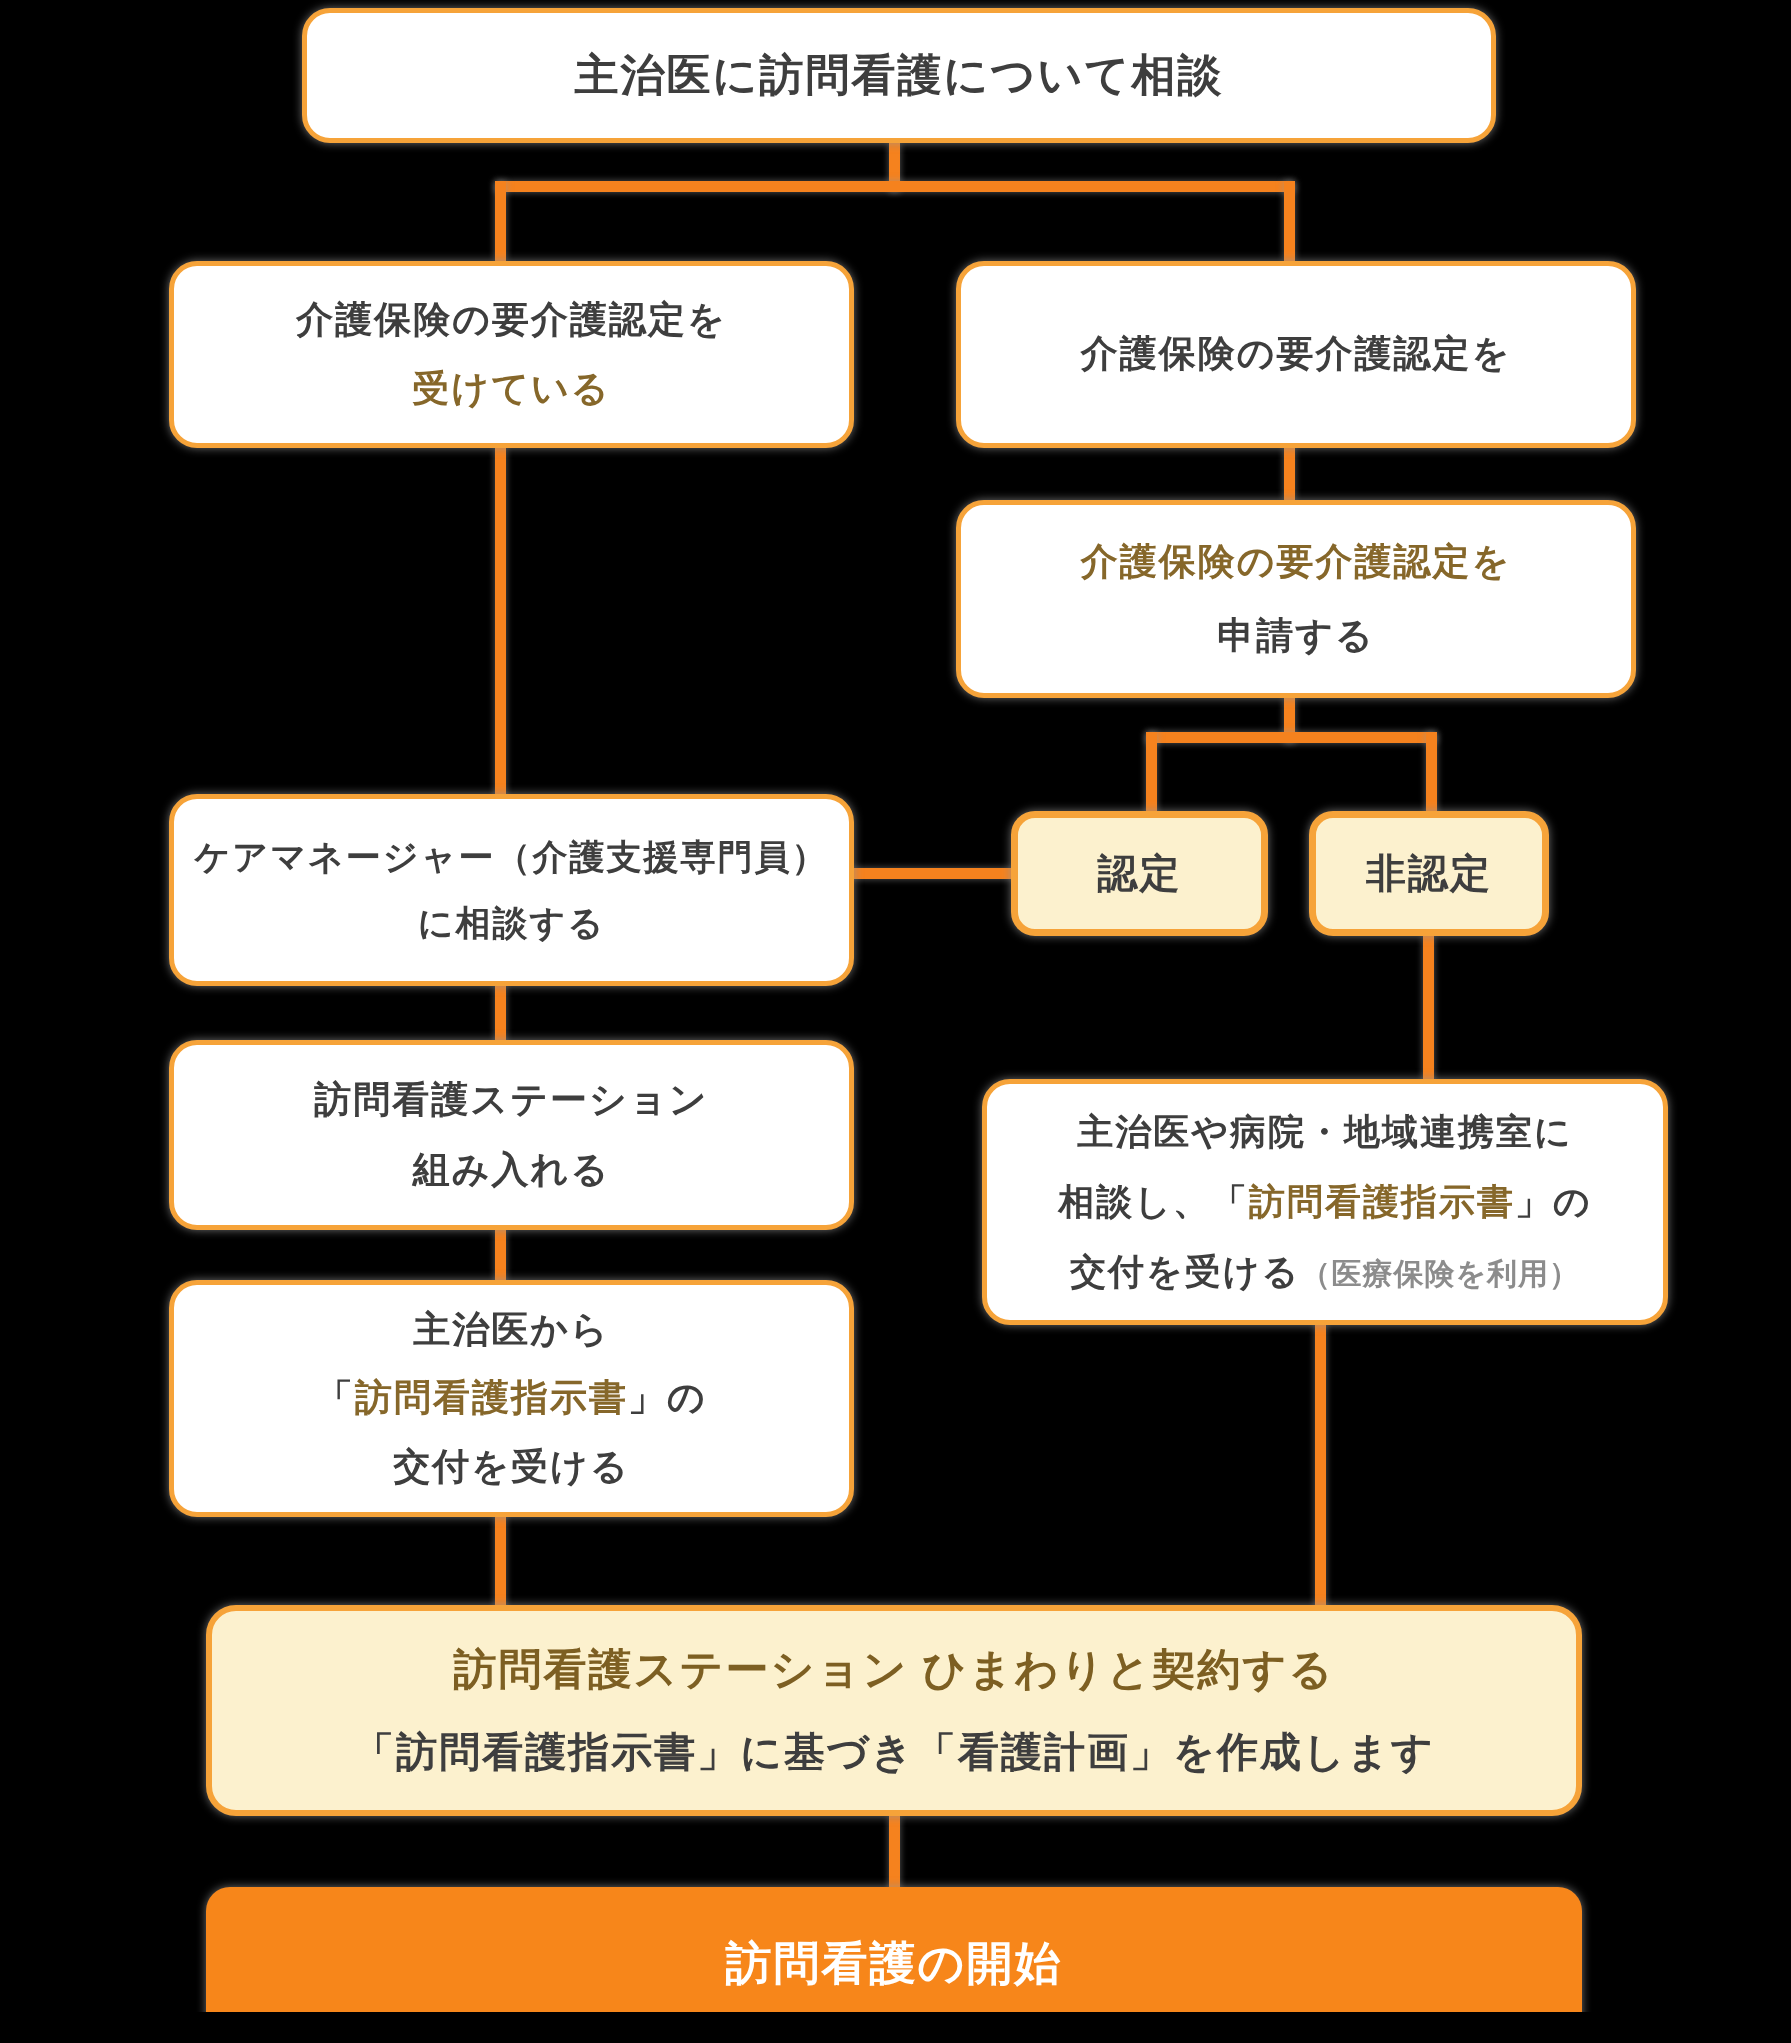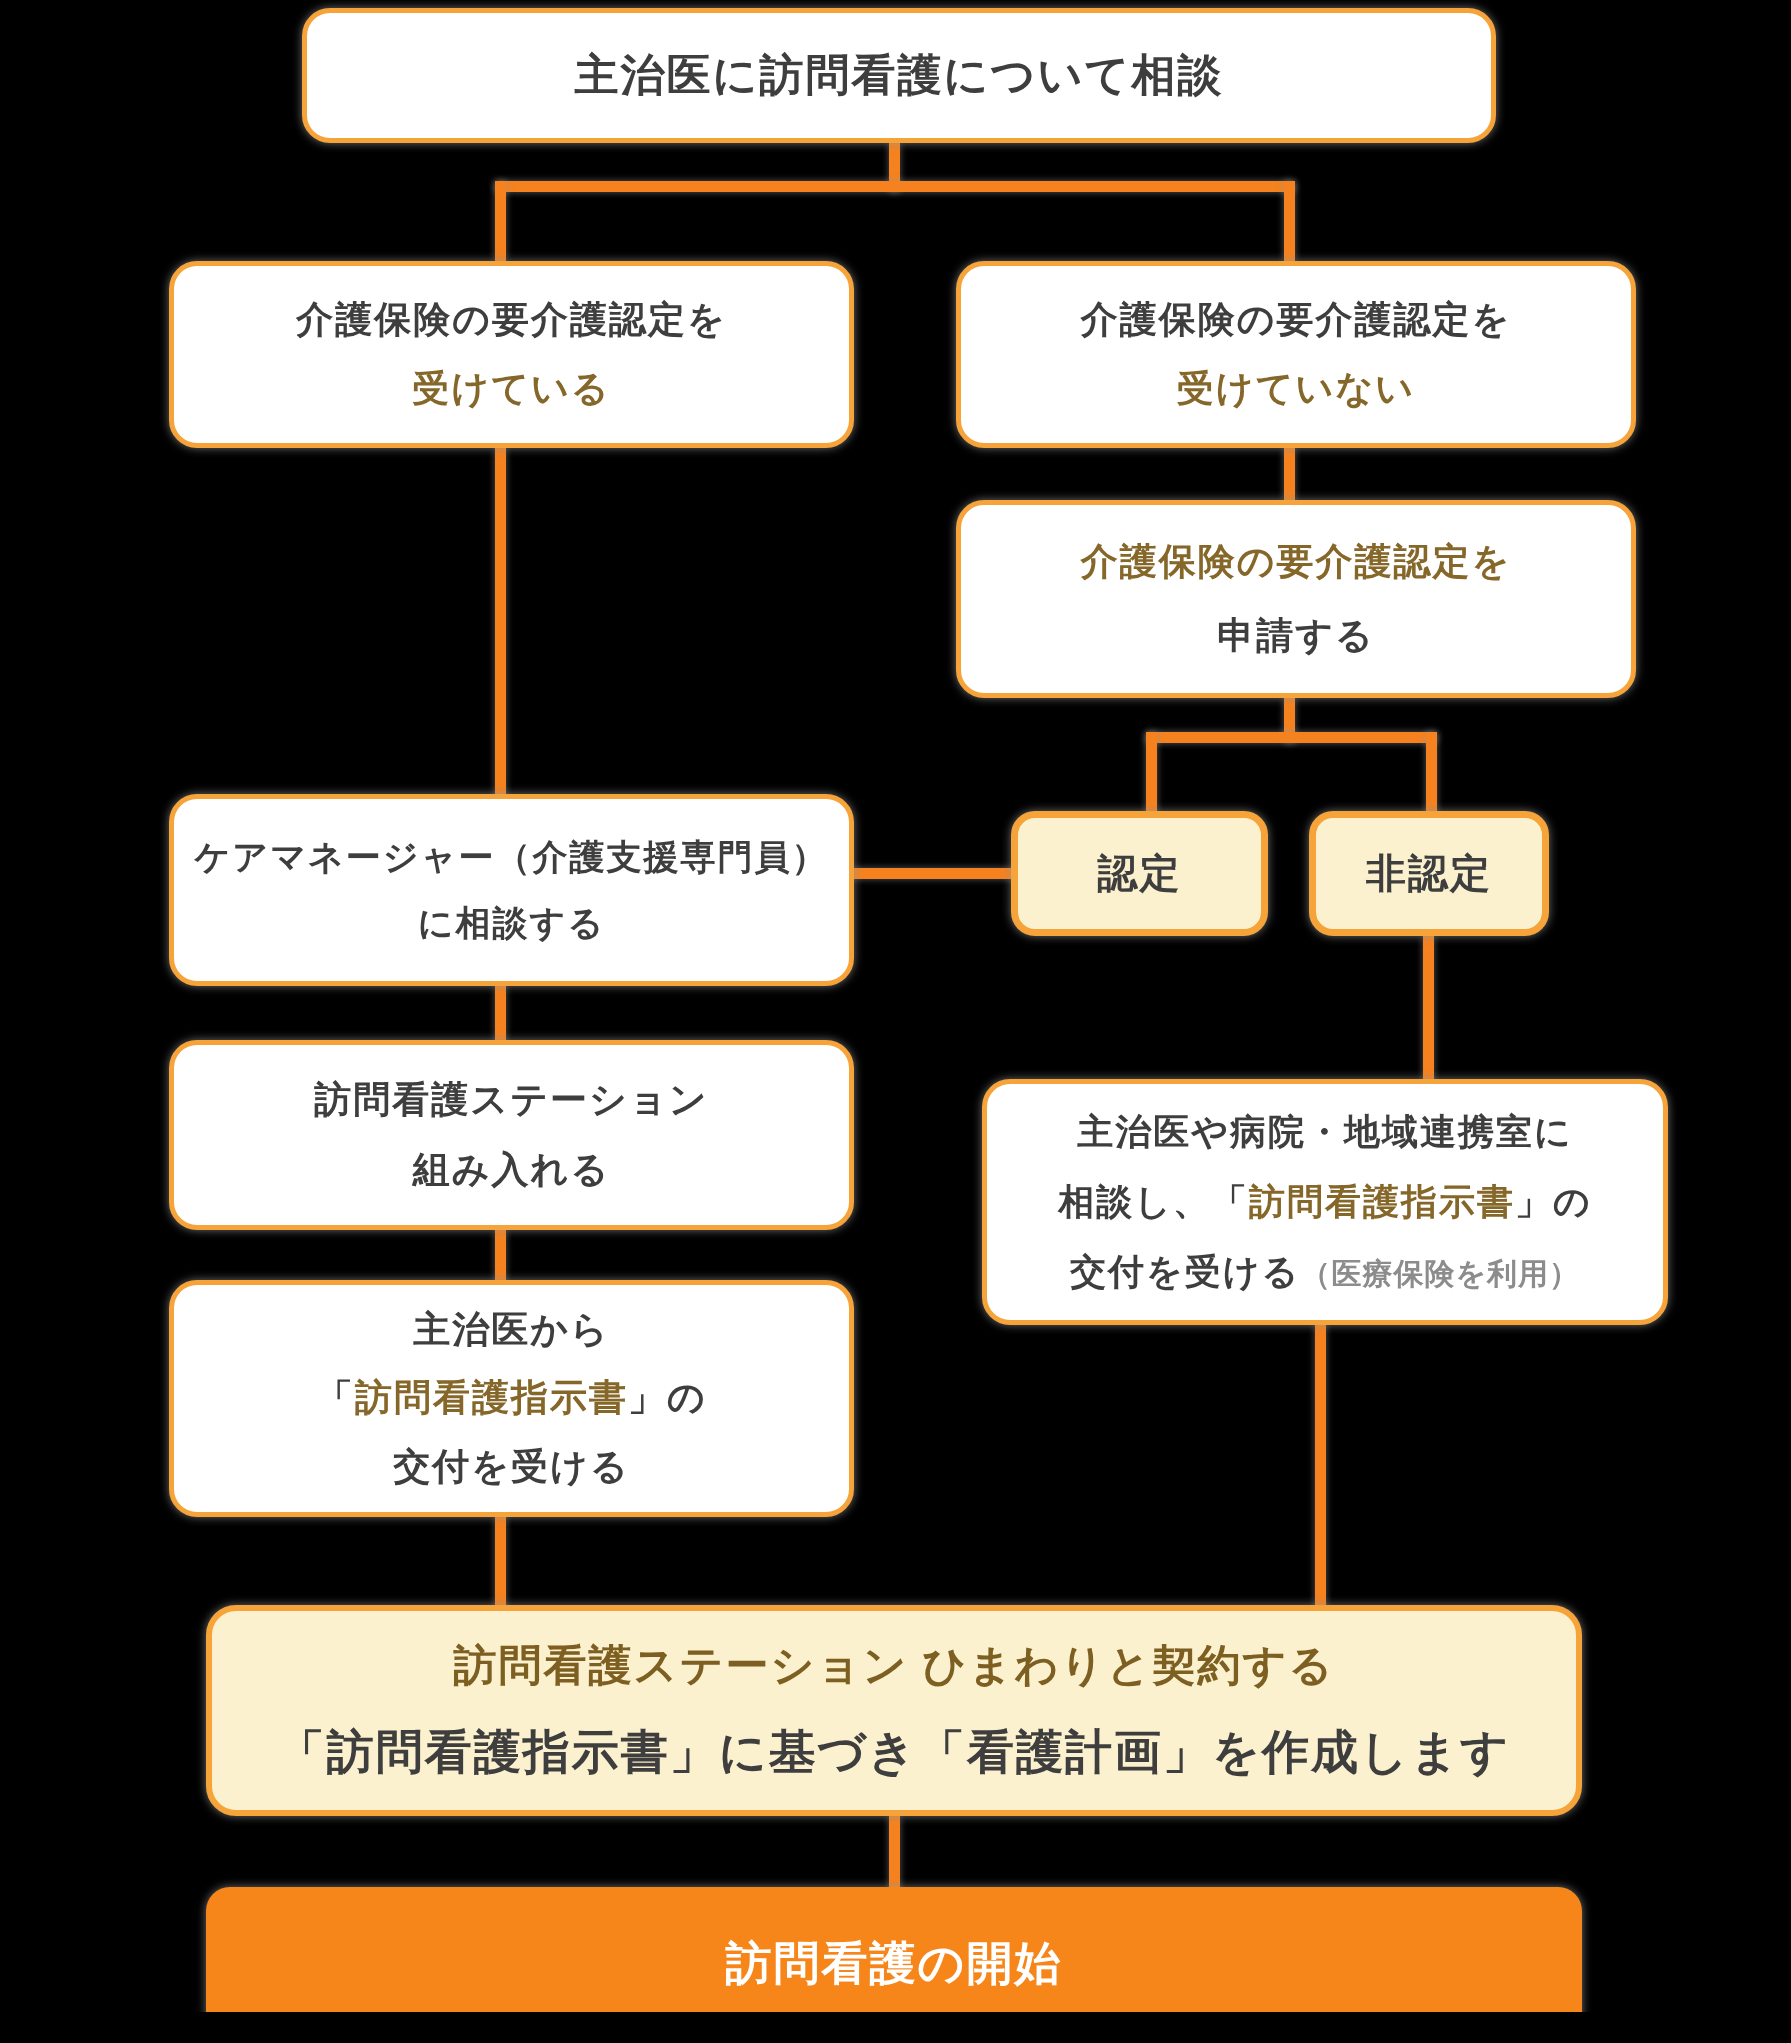--- a/index.html
+++ b/index.html
@@ -56,21 +56,21 @@
   #box-no-cert          { left: 956px; top: 261px;  width: 680px;  height: 187px; font-size: 37px; line-height: 1.85; }
   #box-apply-cert       { left: 956px; top: 500px;  width: 680px;  height: 198px; font-size: 37px; line-height: 2.0; }
   #box-certified        { left: 1011px; top: 811px; width: 257px;  height: 125px; font-size: 40px; }
   #box-not-certified    { left: 1309px; top: 811px; width: 240px;  height: 125px; font-size: 40px; }
   #box-care-manager     { left: 169px; top: 794px;  width: 685px;  height: 192px; font-size: 35px; line-height: 1.9; }
   #box-home-service     { left: 169px; top: 1040px; width: 685px;  height: 190px; font-size: 37px; line-height: 1.9; }
   #box-doctor-directive { left: 169px; top: 1280px; width: 685px;  height: 237px; font-size: 37px; line-height: 1.85; }
   #box-hospital-consult { left: 982px; top: 1079px; width: 686px;  height: 246px; font-size: 36px; line-height: 1.95; }
   #box-contract         { left: 206px; top: 1605px; width: 1376px; height: 211px; background: #FCF1CE; border-width: 6px; border-radius: 30px; text-align: center; }
   #box-contract .contract-title    { font-size: 43px; letter-spacing: 2px; color: #7D5F22; margin-bottom: 26px; white-space: nowrap; }
-  #box-contract .contract-subtitle { font-size: 47px; letter-spacing: 2px; color: #3E3E3E; white-space: nowrap; }
+  #box-contract .contract-subtitle { font-size: 41px; letter-spacing: 2px; color: #3E3E3E; white-space: nowrap; }
   #box-start {
     left: 206px; top: 1887px; width: 1376px; height: 153px;
     background: #F7861A; border: none; border-radius: 24px;
     font-size: 46px; letter-spacing: 3px;
   }
   .note-small { font-size: 30px; letter-spacing: 1px; }
   
   #c-stem-top      { left: 889px;  top: 143px;  width: 11px;  height: 49px;  }
   #c-split-bar-1   { left: 495px;  top: 181px;  width: 800px; height: 11px;  }
   #c-drop-left-1   { left: 495px;  top: 181px;  width: 11px;  height: 80px;  }
@@ -116,21 +116,20 @@
     <div class="bline"><span class="seg-dark">主治医に訪問看護について相談</span></div>
   </div>
 
   <div class="fbox" id="box-has-cert">
     <div class="bline"><span class="seg-dark">介護保険の要介護認定を</span></div>
     <div class="bline"><span class="seg-brown">受けている</span></div>
   </div>
 
   <div class="fbox" id="box-no-cert">
     <div class="bline"><span class="seg-dark">介護保険の要介護認定を</span></div>
-    <div class="bline"><span class="seg-brown">受けていない</span></div>
   </div>
 
   <div class="fbox" id="box-apply-cert">
     <div class="bline"><span class="seg-brown">介護保険の要介護認定を</span></div>
     <div class="bline"><span class="seg-dark">申請する</span></div>
   </div>
 
   <div class="fbox cream" id="box-certified">
     <div class="bline"><span class="seg-dark">認定</span></div>
   </div>

